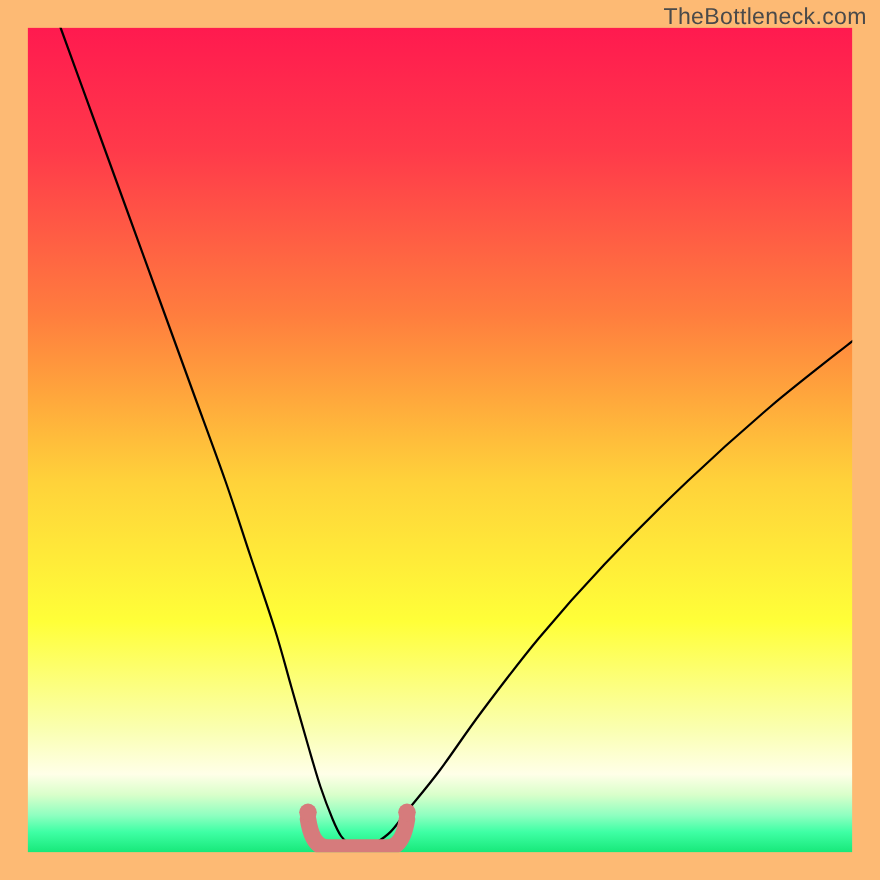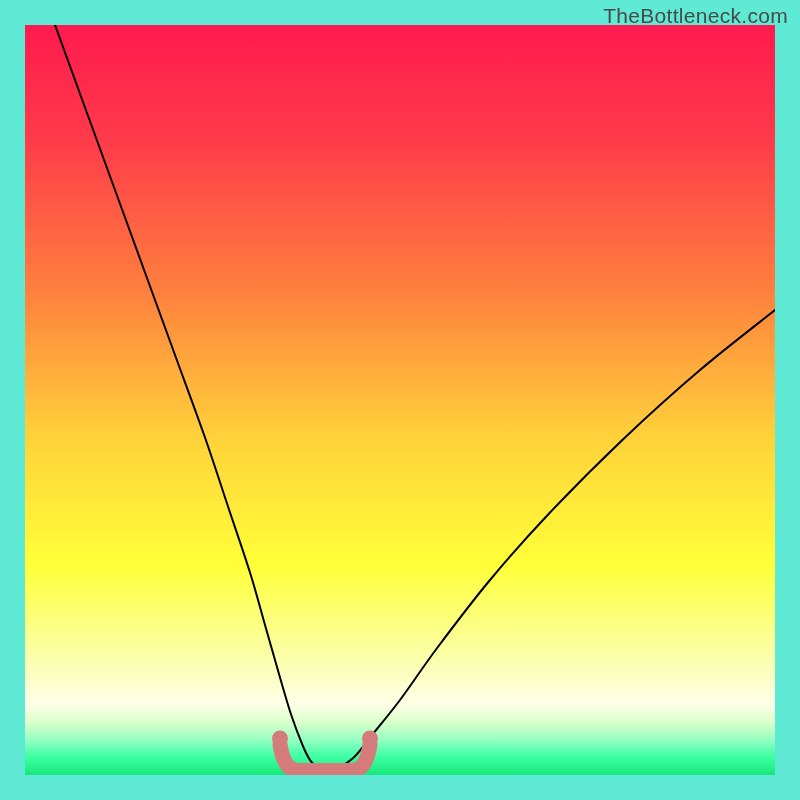--- a/index.html
+++ b/index.html
@@ -7,21 +7,21 @@
     padding: 0;
     width: 800px;
     height: 800px;
     overflow: hidden;
     background: #000;
     font-family: Arial, Helvetica, sans-serif;
   }
   .frame {
     position: absolute;
     inset: 0;
-    background: #5eead4;
+    background: #fdba74;
   }
   .plot-area {
     position: absolute;
     left: 25px;
     top: 25px;
     width: 750px;
     height: 750px;
     overflow: hidden;
   }
   .watermark {

